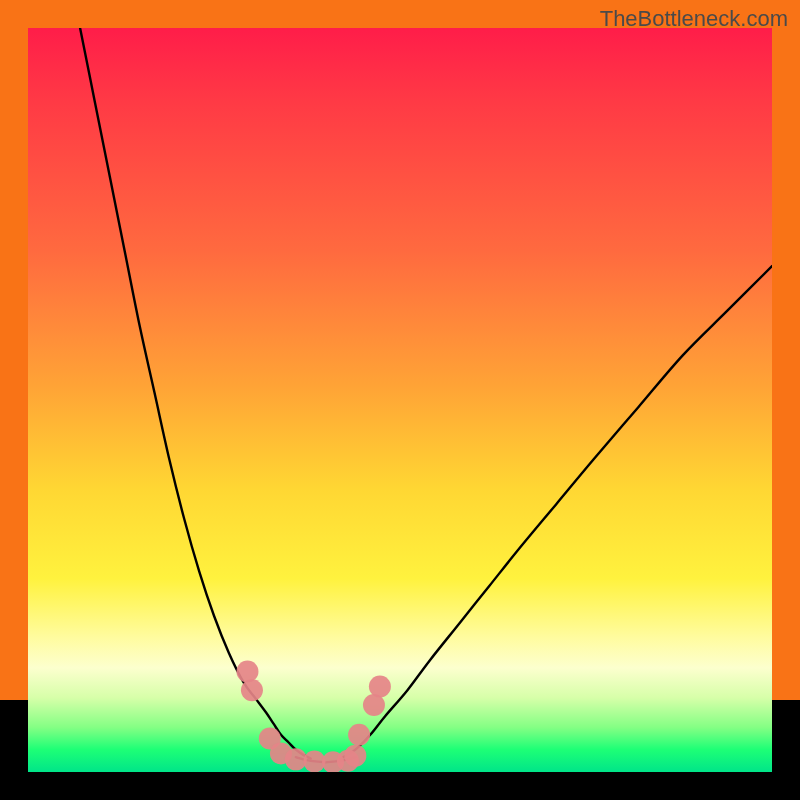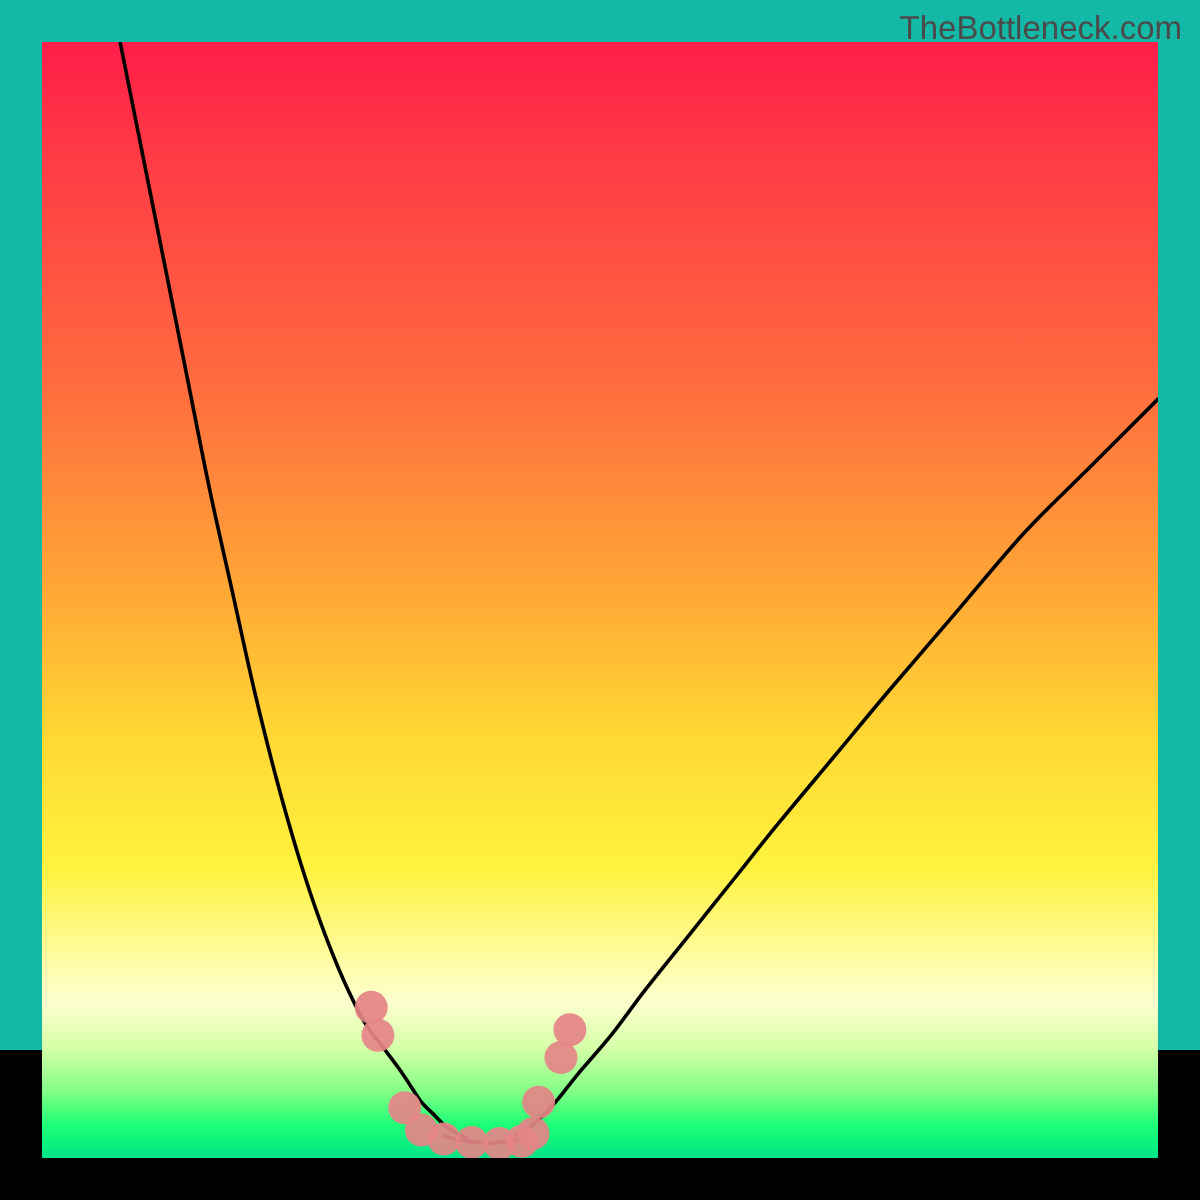--- a/index.html
+++ b/index.html
@@ -1,20 +1,20 @@
 <!DOCTYPE html>
 <html><head>
 <meta charset="utf-8">
 <style>
   * { margin: 0; padding: 0; box-sizing: border-box; }
   html, body { width: 800px; height: 800px; overflow: hidden; background: #000; }
   .outer {
     width: 800px;
     height: 700px;
-    background: #14b8a6;
+    background: #f97316;
     position: relative;
   }
   .watermark {
     position: absolute;
     top: 6px;
     right: 12px;
     color: #4a4a4a;
     font-family: Arial, Helvetica, sans-serif;
     font-size: 22px;
     font-weight: 400;

